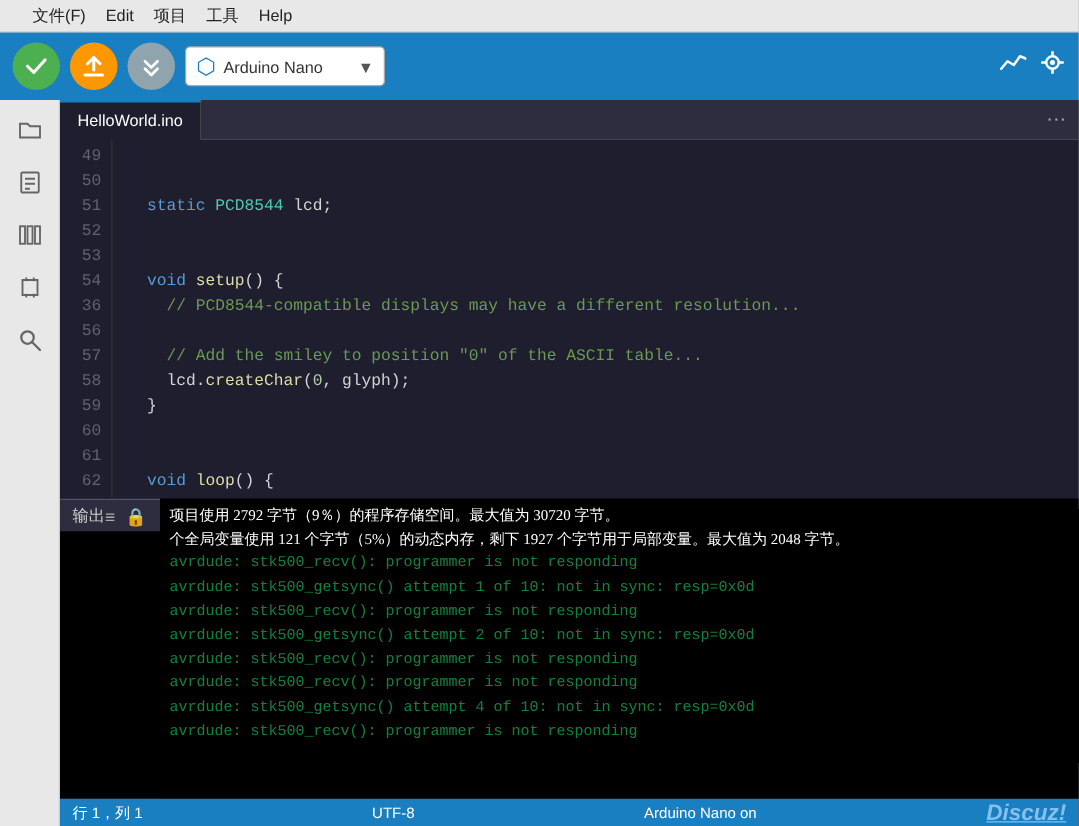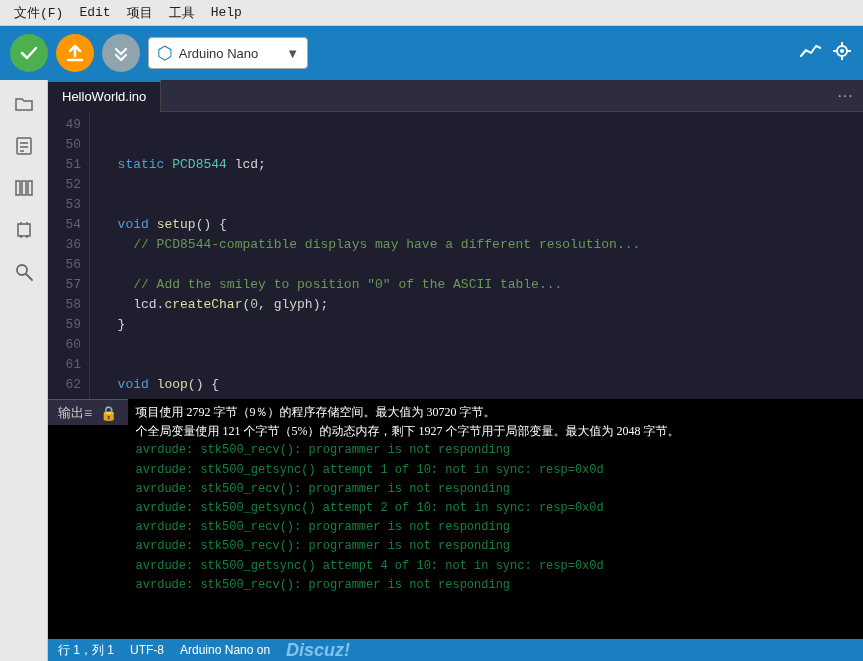--- a/index.html
+++ b/index.html
@@ -4,24 +4,23 @@
   <style>
     * { margin: 0; padding: 0; box-sizing: border-box; }
     body { width: 863px; height: 661px; overflow: hidden; font-family: 'Segoe UI', Arial, sans-serif; background: #f0f0f0; }
 
     
     .menubar {
       background: #e8e8e8;
       height: 26px;
       display: flex;
       align-items: center;
-      padding: 0 6px;
+      padding: 0 18px;
       border-bottom: 1px solid #ccc;
       font-size: 13px;
-      font-family: Liberation Mono, monospace;
     }
     .menubar-item {
       padding: 2px 8px;
       cursor: pointer;
       color: #222;
     }
 
     
     .toolbar {
       background: #1a7fc1;
@@ -217,21 +216,21 @@
 
     
     .status-bar {
       background: #1a7fc1;
       color: white;
       font-size: 12px;
       height: 22px;
       display: flex;
       align-items: center;
       padding: 0 10px;
-      justify-content: flex-start;
+      justify-content: space-between;
       gap: 16px;
     }
     .status-item { color: white; white-space: nowrap; }
   </style>
 </head>
 <body>
 
 <div class="menubar">
   <span class="menubar-item">文件(F)</span>
   <span class="menubar-item">Edit</span>
@@ -391,17 +390,17 @@
         <div class="output-line red">avrdude: stk500_recv(): programmer is not responding</div>
         <div class="output-line red">avrdude: stk500_getsync() attempt 4 of 10: not in sync: resp=0x0d</div>
         <div class="output-line red">avrdude: stk500_recv(): programmer is not responding</div>
       </div>
     </div>
 
     <div class="status-bar" style="position:relative;">
       <span class="status-item">行 1，列 1</span>
       <span class="status-item">UTF-8</span>
       <span class="status-item">Arduino Nano on</span>
-      <span class="status-item" style="color:rgba(180,220,255,0.7); font-size:18px; font-weight:bold; font-style:italic;">Discuz!</span>
+      <span class="status-item" style="color:rgba(180,220,255,0.7); font-size:18px; font-weight:bold; font-style:italic;text-decoration:underline;">Discuz!</span>
     </div>
 
   </div>
 </div>
 
 </body></html>

